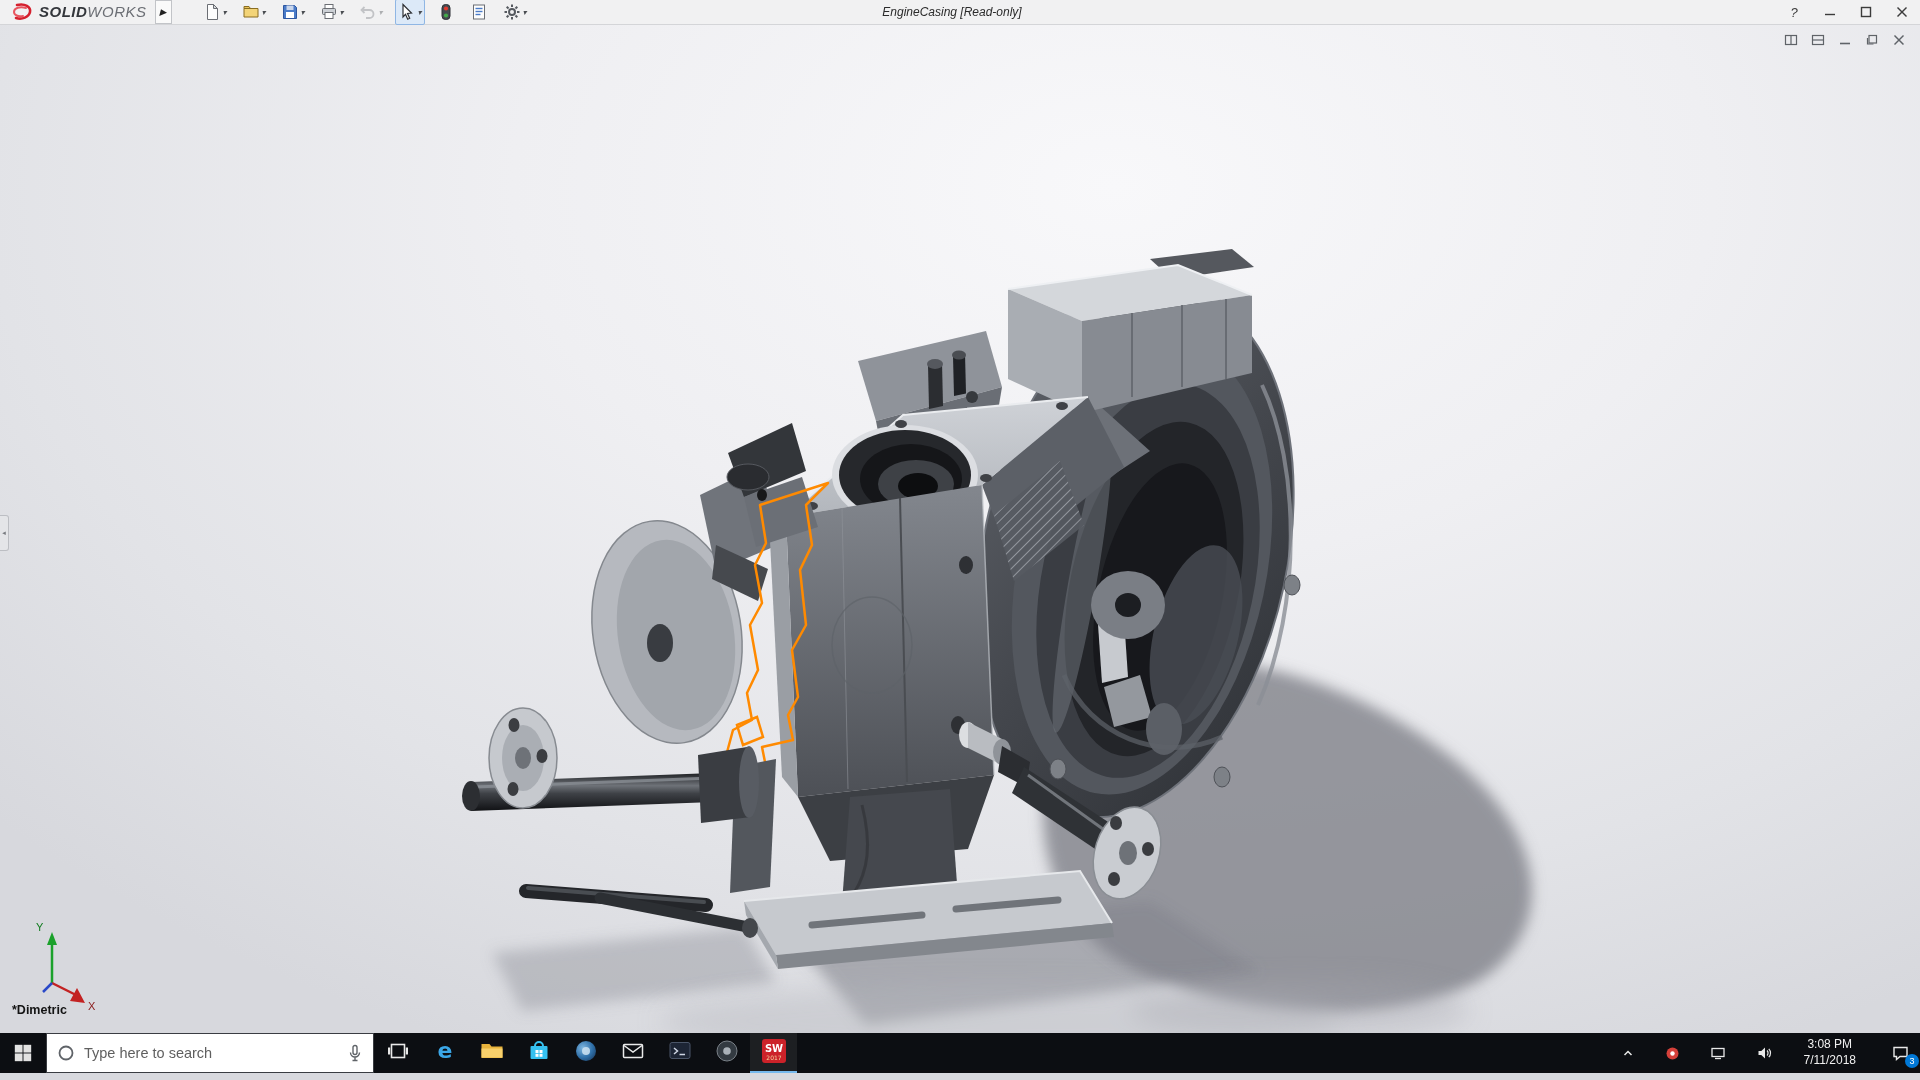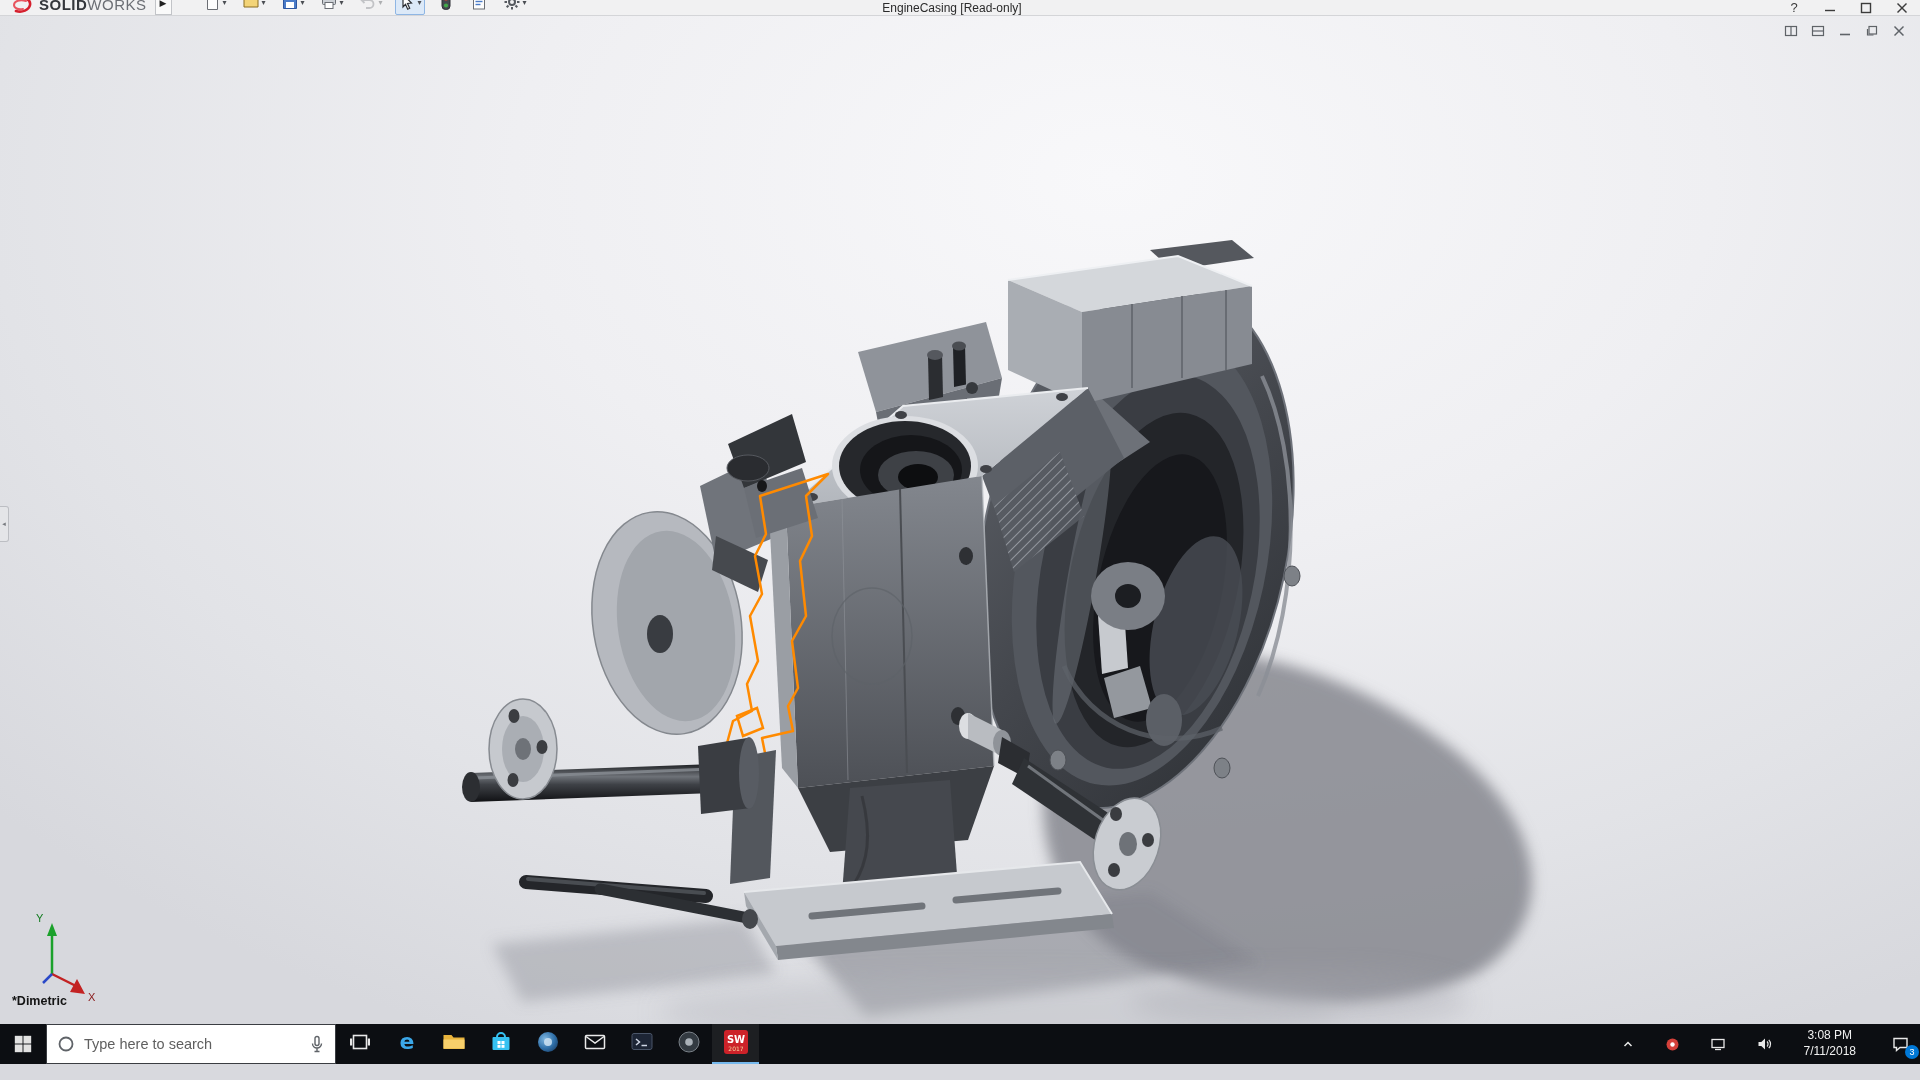--- a/index.html
+++ b/index.html
@@ -1,19 +1,19 @@
 <!DOCTYPE html>
 <html><head>
 <meta charset="utf-8">
 <style>
   * { box-sizing: border-box; margin: 0; padding: 0; }
   html, body { width: 1920px; height: 1080px; overflow: hidden; font-family: "Liberation Sans", sans-serif; background: #d8d9de; }
 
   
-  .titlebar { height: 16px; background: #f1f1f2; border-bottom: 1px solid #d4d5d8; display: flex; align-items: flex-end; position: relative; }
+  .titlebar { height: 25px; background: #f1f1f2; border-bottom: 1px solid #d4d5d8; display: flex; align-items: center; position: relative; font-style: italic; }
   .brand { display: flex; align-items: center; gap: 5px; padding: 0 8px 0 10px; }
   .brand-bold { font-weight: bold; color: #33363b; font-size: 15px; letter-spacing: .5px; }
   .brand-light { color: #6b6e74; font-size: 15px; letter-spacing: .5px; }
   .flyout { width: 17px; height: 24px; display: flex; align-items: center; justify-content: center; border: 1px solid #c2c4c8; background: #fafafa; font-size: 9px; color: #222; margin-right: 28px; }
   .mtools { display: flex; align-items: center; gap: 9px; }
   .tbtn { display: flex; align-items: center; padding: 3px 2px; border: 1px solid transparent; border-radius: 2px; }
   .tbtn svg { display: block; }
   .tbtn.active { background: #dce9f8; border-color: #8fb6e4; }
   .tbtn.disabled { opacity: .4; }
   .dd { font-size: 8px; color: #4a4d52; margin-left: 2px; }
@@ -26,21 +26,21 @@
     background: radial-gradient(ellipse 1500px 950px at 58% 16%, #f8f8fa 0%, #efeff2 40%, #e2e3e7 75%, #d7d8dd 100%); }
   .model-svg { position: absolute; inset: 0; }
   .doc-controls { position: absolute; top: 8px; right: 12px; display: flex; gap: 9px; }
   .dc { width: 18px; height: 18px; display: flex; align-items: center; justify-content: center; }
   .panel-handle { position: absolute; left: 0; top: 490px; width: 9px; height: 36px; background: #e4e5e8; border: 1px solid #bcbec3; border-left: none; border-radius: 0 3px 3px 0; display: flex; align-items: center; justify-content: center; font-size: 7px; color: #76797e; }
   .view-label { position: absolute; left: 12px; bottom: 16px; font-size: 12.5px; font-weight: bold; color: #141414; }
 
   
   .taskbar { height: 40px; background: #0c0e12; display: flex; align-items: stretch; }
   .tb-start { width: 46px; display: flex; align-items: center; justify-content: center; }
-  .tb-search { width: 290px; background: #ffffff; display: flex; align-items: center; gap: 9px; padding: 0 10px; border: 1px solid #3a3d42; }
+  .tb-search { width: 328px; background: #ffffff; display: flex; align-items: center; gap: 9px; padding: 0 10px; border: 1px solid #3a3d42; }
   .tb-search input { border: none; outline: none; flex: 1; font-size: 14.5px; color: #333; background: transparent; font-family: "Liberation Sans", sans-serif; }
   .tb-search input::placeholder { color: #5f5f5f; }
   .tb-apps { display: flex; align-items: stretch; }
   .tb-app { width: 47px; display: flex; align-items: center; justify-content: center; position: relative; }
   .tb-app.active { background: rgba(255,255,255,.07); box-shadow: inset 0 -2px 0 #76b9ed; justify-content: center; }
   .tb-tray { margin-left: auto; display: flex; align-items: center; gap: 16px; }
   .tray-item { padding: 0 7px; height: 100%; display: flex; align-items: center; position: relative; }
   .tb-clock { text-align: center; color: #f0f0f0; font-size: 12px; line-height: 1.3; padding: 0 8px; }
   .badge { position: absolute; right: 1px; bottom: 5px; background: #0078d7; color: #fff; font-size: 9px; min-width: 14px; height: 14px; border-radius: 7px; display: flex; align-items: center; justify-content: center; padding: 0 2px; }
 </style>

